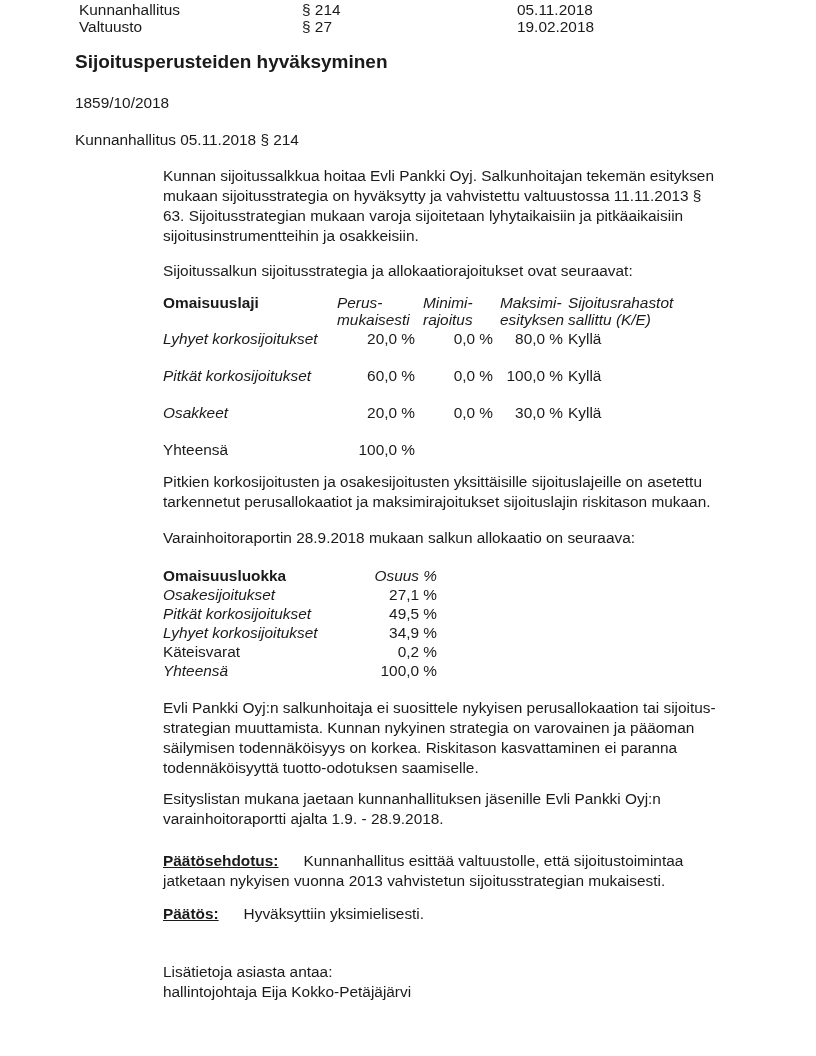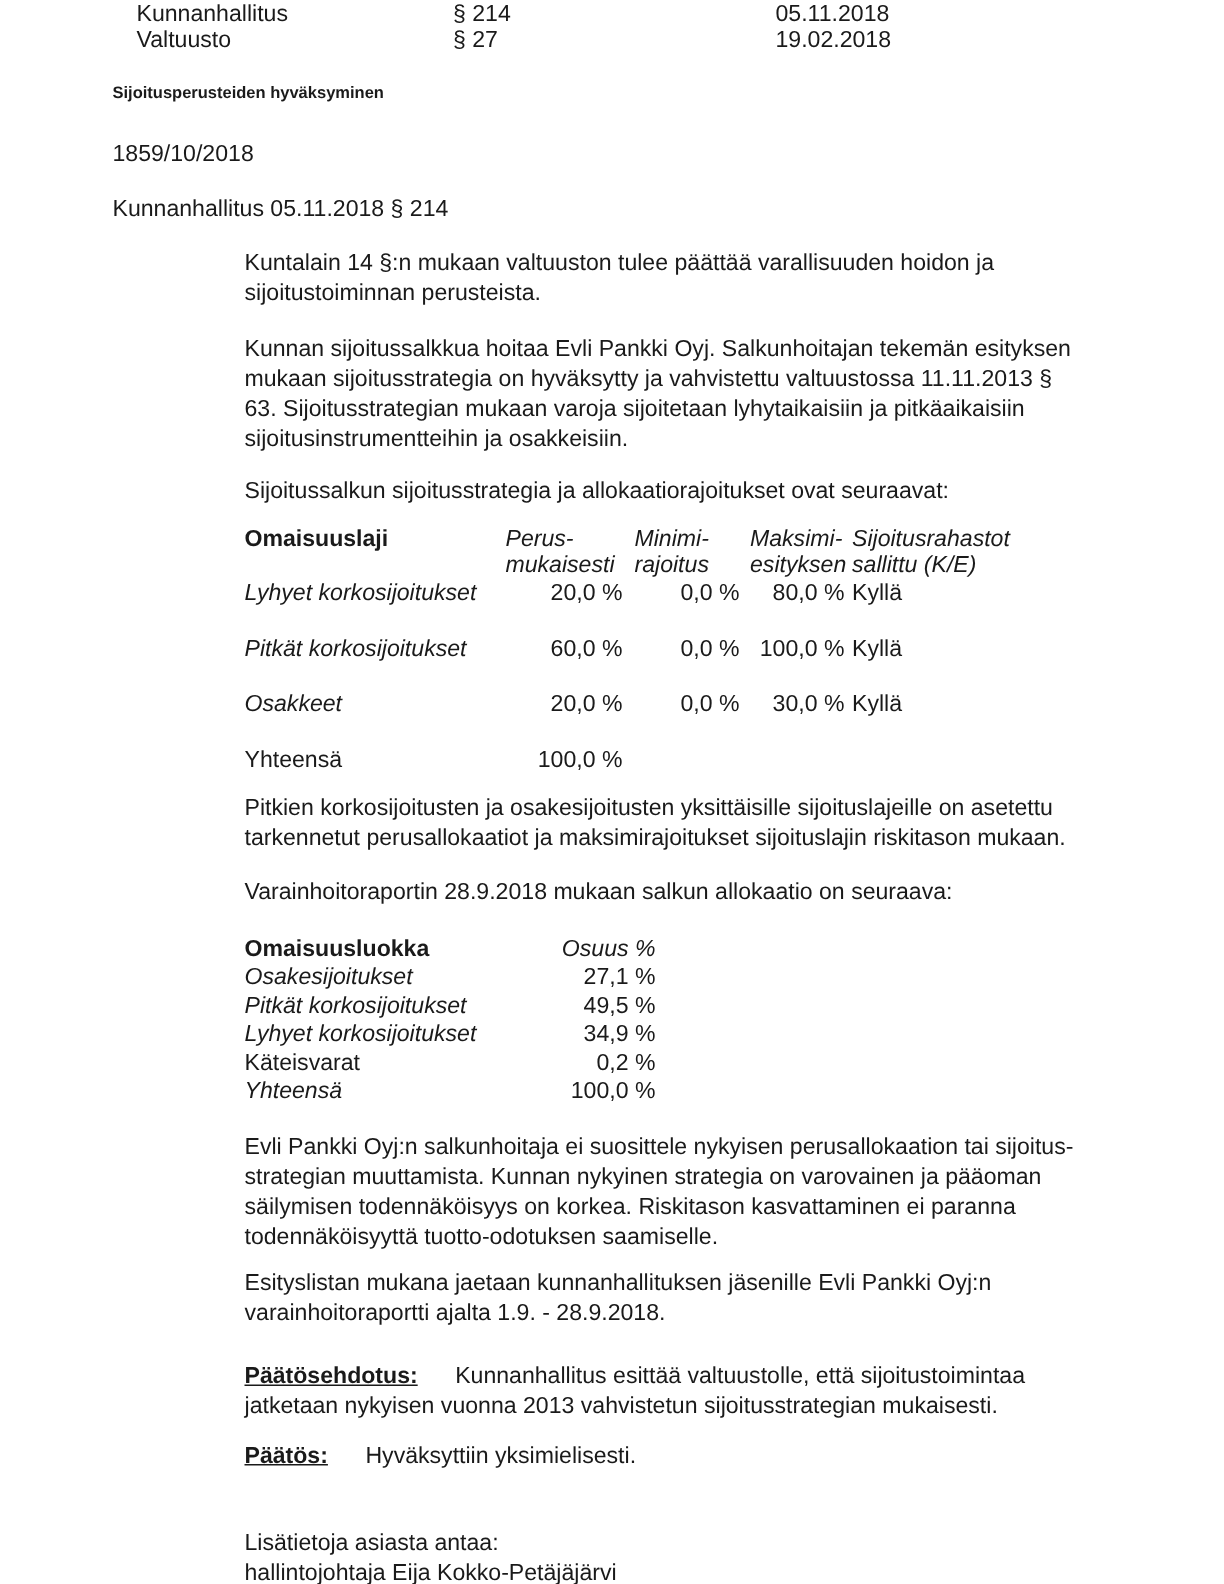--- a/index.html
+++ b/index.html
@@ -14,27 +14,27 @@
     font-size: 15.4px;
     line-height: 20px;
     overflow: hidden;
   }
   .pre { white-space: pre-line; }
   .abs { position: absolute; }
 
   
   .hdr { left: 75px; top: 1px; width: 700px; }
   .hdr-row { position: relative; height: 17px; line-height: 17px; }
-  .hdr-org  { position: absolute; left: 16px; }
+  .hdr-org  { position: absolute; left: 4px; }
   .hdr-sec  { position: absolute; left: 227px; }
   .hdr-date { position: absolute; left: 442px; }
 
   .title {
     left: 75px; top: 52px;
-    font-size: 11px; font-weight: bold; line-height: 20px;
+    font-size: 19px; font-weight: bold; line-height: 20px;
   }
   .case-number { left: 75px; top: 93px; }
   .section-heading { left: 75px; top: 130px; }
 
   
   .content { left: 163px; top: 166px; width: 652px; }
   .para { margin: 0; }
   .m17 { margin-bottom: 17px; } .m15 { margin-bottom: 15px; }
   .m13 { margin-bottom: 13px; } .m14 { margin-bottom: 14px; }
   .m16 { margin-bottom: 16px; } .m18 { margin-bottom: 18px; }
@@ -82,22 +82,20 @@
       <span class="hdr-date">19.02.2018</span>
     </div>
   </div>
 
   <div class="abs title">Sijoitusperusteiden hyväksyminen</div>
   <div class="abs case-number">1859/10/2018</div>
   <div class="abs section-heading">Kunnanhallitus 05.11.2018 § 214</div>
 
   <div class="abs content">
 
-    <p class="para m17 pre">Kuntalain 14 §:n mukaan valtuuston tulee päättää varallisuuden hoidon ja
-sijoitustoiminnan perusteista.</p>
     <p class="para m15 pre">Kunnan sijoitussalkkua hoitaa Evli Pankki Oyj. Salkunhoitajan tekemän esityksen
 mukaan sijoitusstrategia on hyväksytty ja vahvistettu valtuustossa 11.11.2013 §
 63. Sijoitusstrategian mukaan varoja sijoitetaan lyhytaikaisiin ja pitkäaikaisiin
 sijoitusinstrumentteihin ja osakkeisiin.</p>
     <p class="para m13 pre">Sijoitussalkun sijoitusstrategia ja allokaatiorajoitukset ovat seuraavat:</p>
 
     <div class="t1 m14">
       <div class="t1-row m2">
         <span class="cell c1 bi">Omaisuuslaji</span><span class="cell c2 i pre">Perus-
 mukaisesti</span><span class="cell c3 i pre">Minimi-

